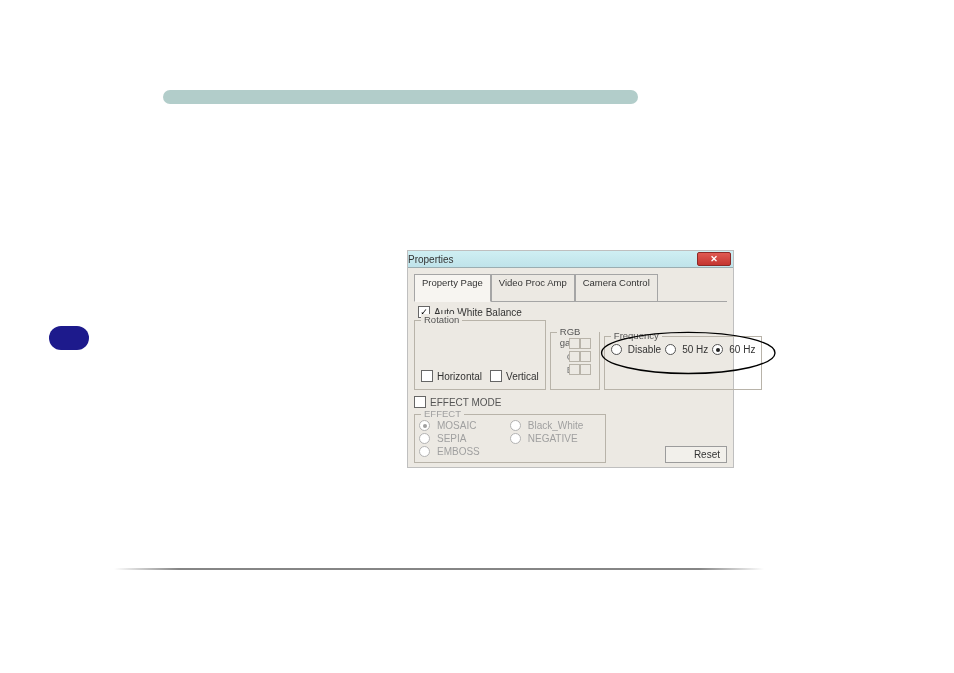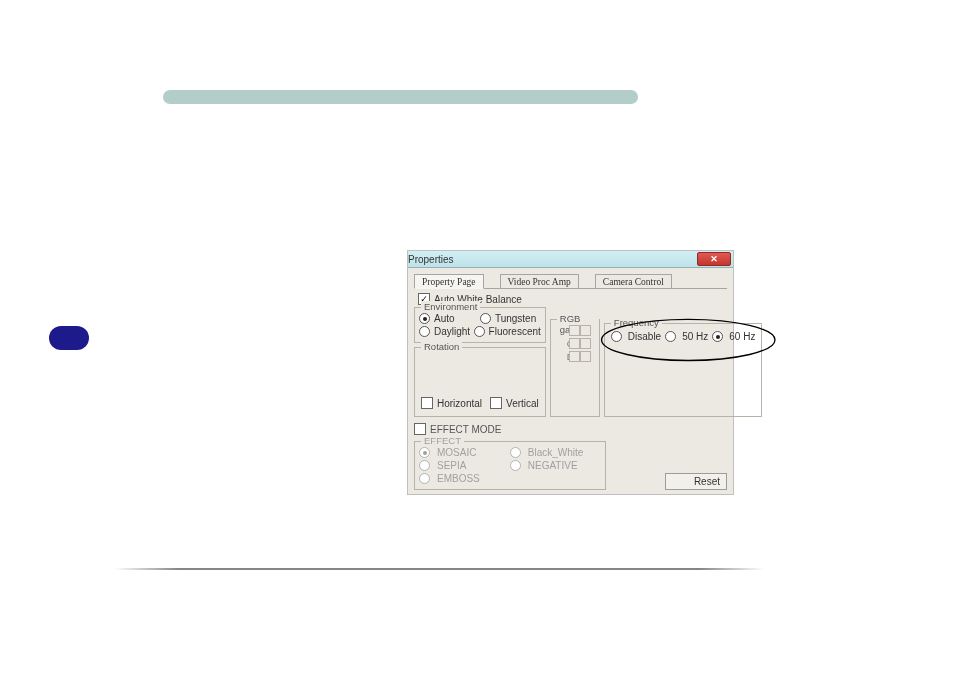--- a/index.html
+++ b/index.html
@@ -73,27 +73,26 @@
     padding: 6px 6px 4px 6px;
   }
   .tabs {
     display: flex;
     align-items: flex-end;
     border-bottom: 1px solid #a5a5a5;
     margin-bottom: 4px;
     font-size: 9.5px;
   }
   .tab {
-    padding: 2px 7px 1px 7px;
+    padding: 2px 7px 13px 7px;
     border: 1px solid #a5a5a5;
-    margin-right: 16px;
+    margin-right: 0;
     border-bottom: none;
     background: #ece9e3;
     position: relative;
-    font-family: Liberation Serif, serif;
   }
   .tab.active {
     background: #f7f5f1;
     z-index: 1;
     border-bottom: 1px solid #f7f5f1;
     margin-bottom: -1px;
   }
   .check-row {
     display: flex;
     align-items: center;
@@ -313,43 +312,20 @@
       <div class="tab"><span>Camera Control</span></div>
     </div>
 
     <div class="check-row">
       <span class="check-box checked"></span>
       <span>Auto White Balance</span>
     </div>
 
     <div class="top-panes">
       <div class="env-wrap">
-        <div class="fieldset env">
-          <span class="legend">Environment</span>
-          <div class="row2">
-            <div class="col">
-                <span class="radio checked"></span>
-                <span>Auto</span>
-              </div>
-            <div class="col">
-                <span class="radio"></span>
-                <span>Tungsten</span>
-              </div>
-          </div>
-          <div class="row2">
-            <div class="col">
-                <span class="radio"></span>
-                <span>Daylight</span>
-              </div>
-            <div class="col">
-                <span class="radio"></span>
-                <span>Fluorescent</span>
-              </div>
-          </div>
-        </div>
 
         <div class="fieldset">
           <span class="legend">Rotation</span>
           <div class="rotation-row">
             <div class="col">
                 <span class="check-box"></span>
                 <span>Horizontal</span>
               </div>
             <div class="col">
                 <span class="check-box"></span>

